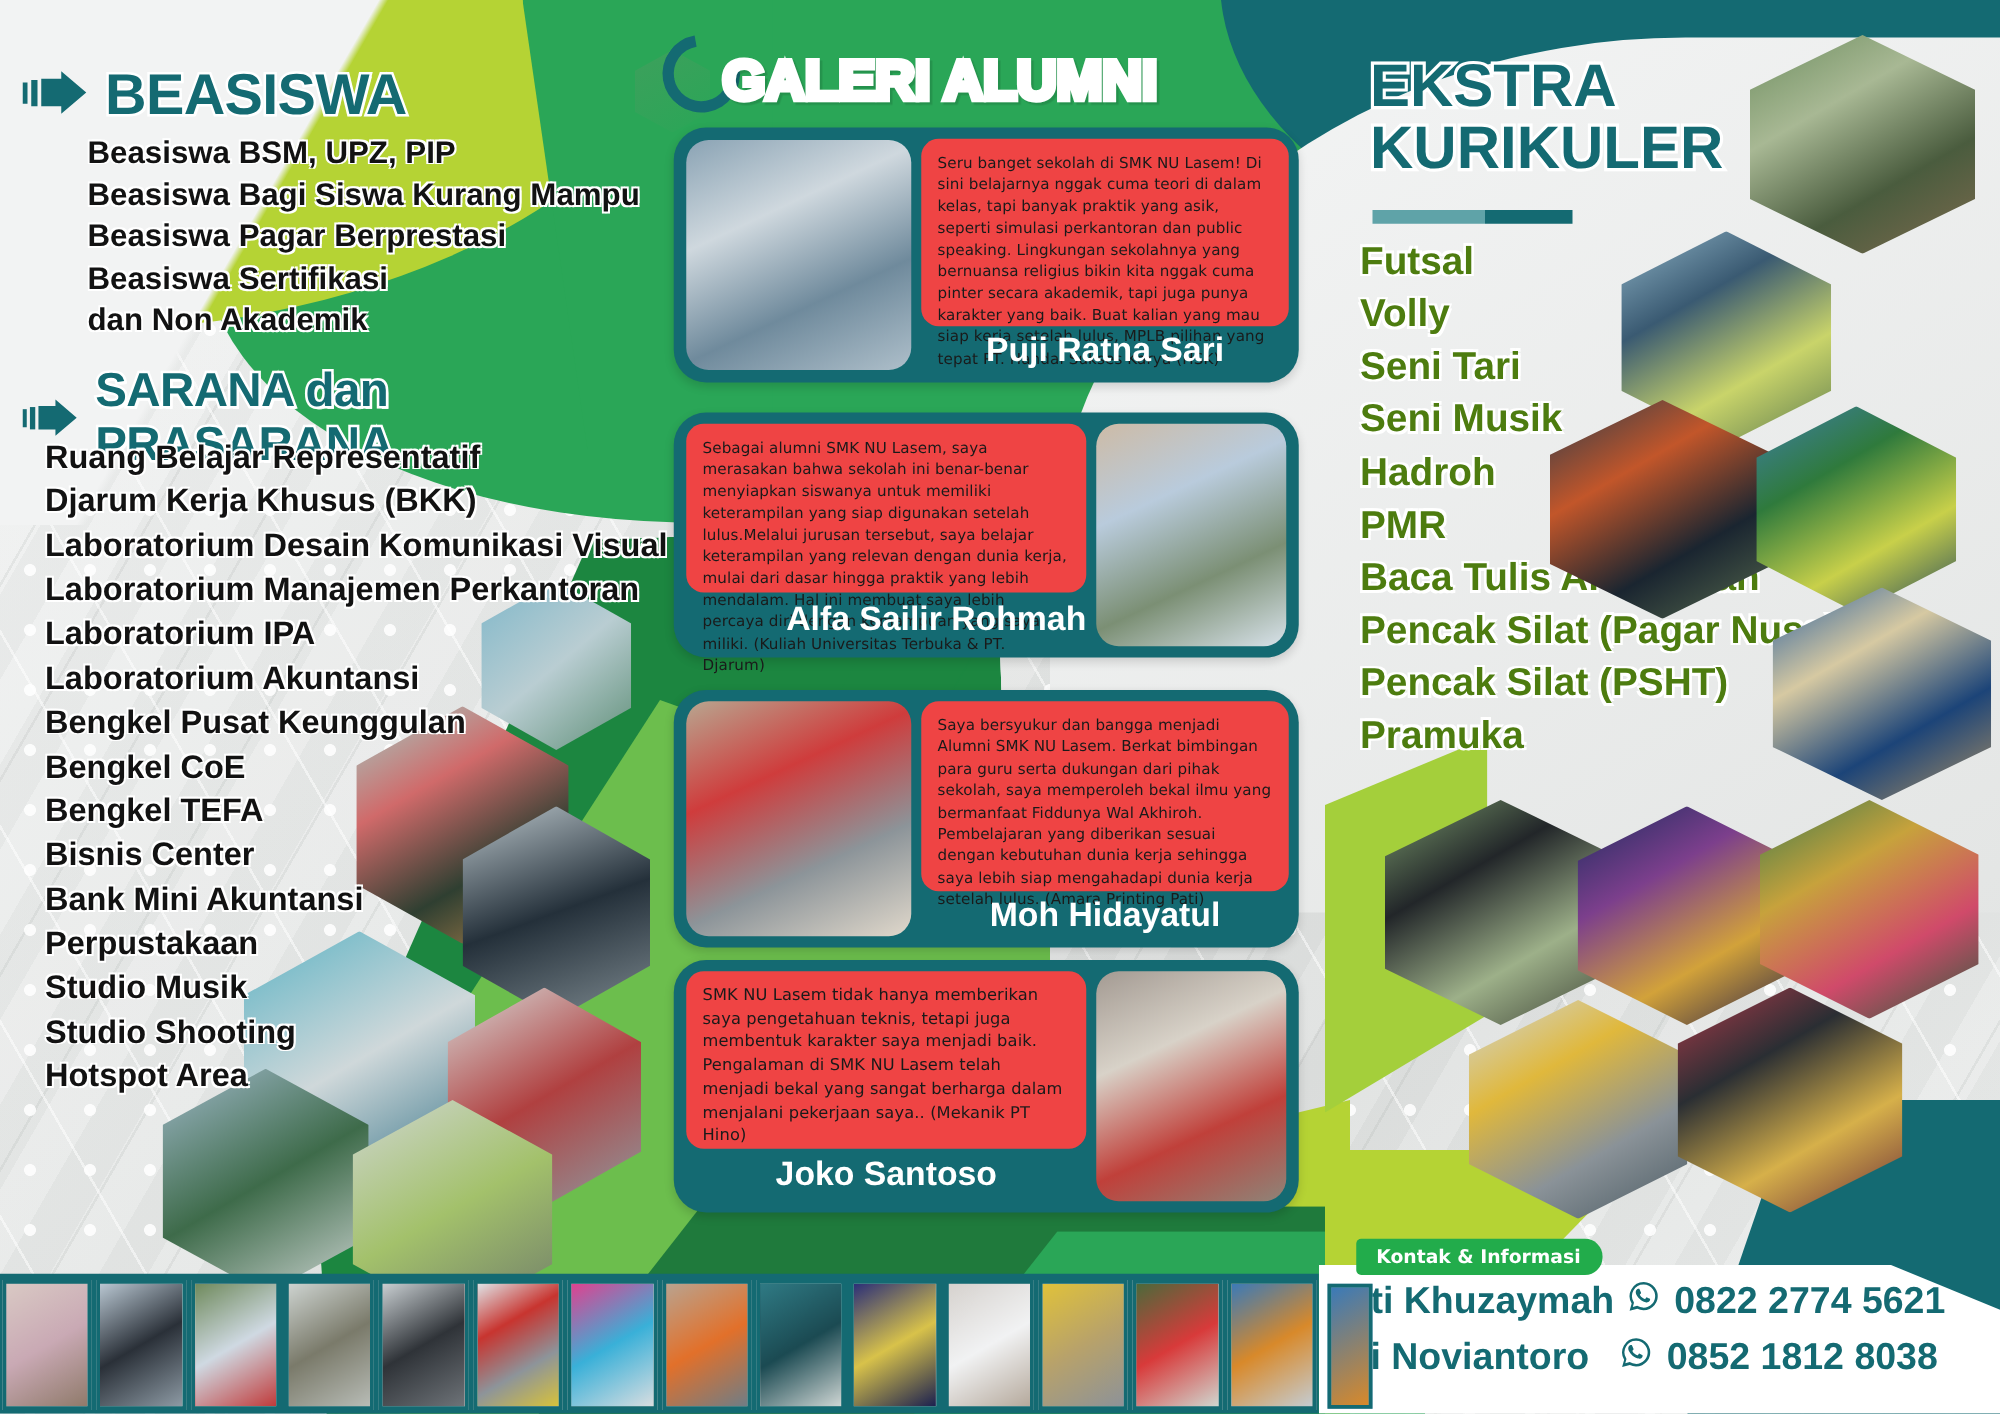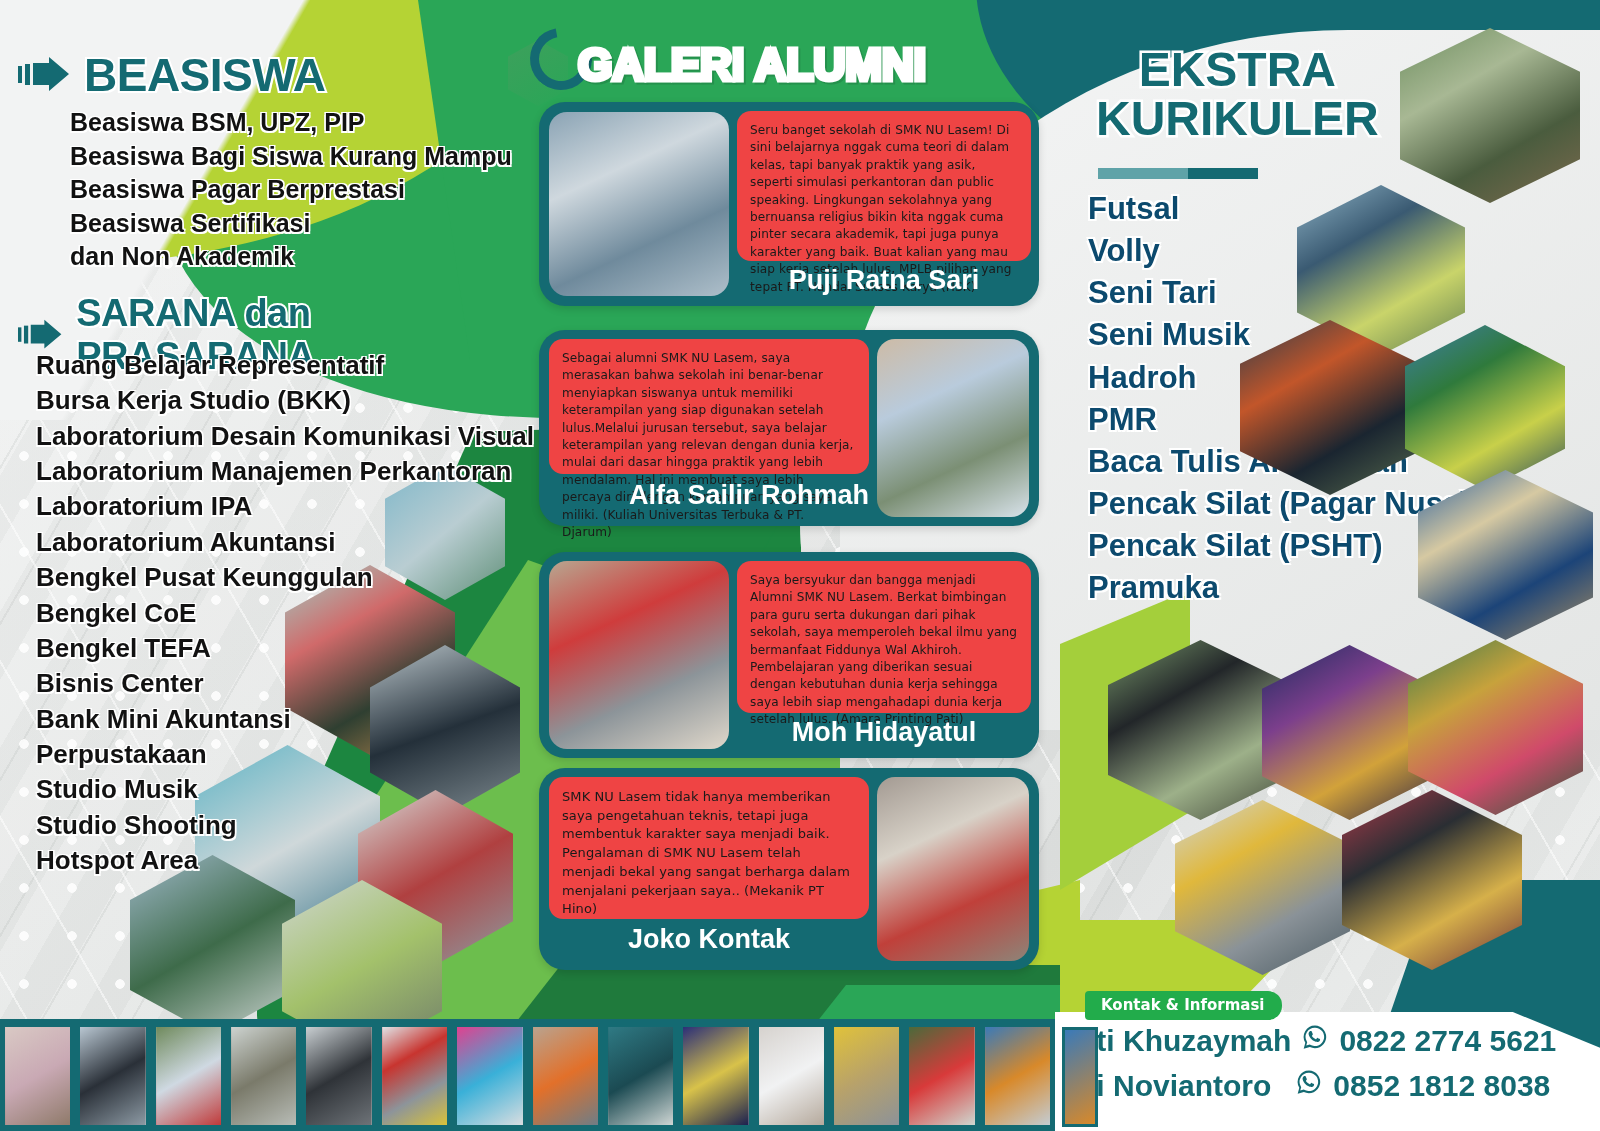--- a/index.html
+++ b/index.html
@@ -174,27 +174,27 @@
     position:absolute; color:#ffffff; font-size:27px; font-weight:bold;
     white-space:nowrap;
   }
   .card .portrait{ position:absolute; border-radius:18px; background-size:cover; background-position:center top; }
 
   
   .col-right{ position:absolute; left:1060px; top:0; width:540px; height:1010px; }
   .ek-head{
     position:absolute; left:36px; top:46px;
     font-size:48px; font-weight:bold; color:#146a72; line-height:1.02;
-    -webkit-text-stroke:5px #ffffff; paint-order:stroke fill;text-align:center;
+    -webkit-text-stroke:5px #ffffff; paint-order:stroke fill;
   }
   .ek-rule{ position:absolute; left:38px; top:168px; width:90px; height:11px; background:#5fa3a8; }
   .ek-rule2{ position:absolute; left:128px; top:168px; width:70px; height:11px; background:#146a72; }
   .ek-list{ position:absolute; left:28px; top:188px; }
   .ek-list li{
-    list-style:none; font-size:31px; font-weight:bold; color:#0c4a6e; line-height:1.36;
+    list-style:none; font-size:31px; font-weight:bold; color:#4d7c0f; line-height:1.36;
     text-shadow:2px 2px 0 #fff,-2px 2px 0 #fff,2px -2px 0 #fff,-2px -2px 0 #fff;
   }
 
   
   .kontak-pill{
     position:absolute; left:1085px; top:991px;
     background:#22ac4b; color:#fff; font-size:15px; font-weight:bold;
     padding:5px 18px 6px 16px;
     border-radius:4px 14px 14px 4px;
     font-family:"DejaVu Sans", sans-serif;
@@ -290,21 +290,21 @@
       <svg width="46" height="36" viewBox="0 0 52 40">
         <rect x="0" y="11" width="4" height="17" fill="#146a72"></rect>
         <rect x="7" y="9" width="5" height="21" fill="#146a72"></rect>
         <path d="M15 8 h16 v-6 l20 17 -20 17 v-6 h-16 z" fill="#146a72"></path>
       </svg>
       <span class="head-txt small">SARANA dan PRASARANA</span>
     </div>
 
     <ul class="list sarana" style="position:absolute; left:36px; top:342px;">
       <li>Ruang Belajar Representatif</li>
-      <li>Bursa Kerja Studio (BKK)</li>
+      <li>Djarum Kerja Khusus (BKK)</li>
       <li>Laboratorium Desain Komunikasi Visual</li>
       <li>Laboratorium Manajemen Perkantoran</li>
       <li>Laboratorium IPA</li>
       <li>Laboratorium Akuntansi</li>
       <li>Bengkel Pusat Keunggulan</li>
       <li>Bengkel CoE</li>
       <li>Bengkel TEFA</li>
       <li>Bisnis Center</li>
       <li>Bank Mini Akuntansi</li>
       <li>Perpustakaan</li>
@@ -340,21 +340,21 @@
       <div class="portrait" style="left:10px; top:9px; width:180px; height:188px;
            background-image:linear-gradient(155deg,#b8a690,#cf3c3c,#8c9499,#e0d8cb);"></div>
       <div class="quote" style="left:198px; top:9px; width:294px; height:152px; font-size:12.1px;">Saya bersyukur dan bangga menjadi Alumni SMK NU Lasem. Berkat bimbingan para guru serta dukungan dari pihak sekolah, saya memperoleh bekal ilmu yang bermanfaat Fiddunya Wal Akhiroh. Pembelajaran yang diberikan sesuai dengan kebutuhan dunia kerja sehingga saya lebih siap mengahadapi dunia kerja setelah lulus.
 (Amara Printing Pati)</div>
       <div class="who" style="left:198px; top:165px; width:294px; text-align:center;">Moh Hidayatul</div>
     </div>
 
     <div class="card" style="left:19px; top:768px; width:500px; height:202px;">
       <div class="quote" style="left:10px; top:9px; width:320px; height:142px; font-size:13px;">SMK NU Lasem tidak hanya memberikan saya pengetahuan teknis, tetapi juga membentuk karakter saya menjadi baik. Pengalaman di SMK NU Lasem telah menjadi bekal yang sangat berharga dalam menjalani pekerjaan saya..
 (Mekanik PT Hino)</div>
-      <div class="who" style="left:10px; top:156px; width:320px; text-align:center;">Joko Kontak</div>
+      <div class="who" style="left:10px; top:156px; width:320px; text-align:center;">Joko Santoso</div>
       <div class="portrait" style="left:338px; top:9px; width:152px; height:184px;
            background-image:linear-gradient(155deg,#a39a92,#d8d2c8,#c0403a,#8e8478);"></div>
     </div>
   </div>
 
   <div class="col-right">
     <div class="ek-head">
       <div>EKSTRA</div>
       <div>KURIKULER</div>
     </div>

